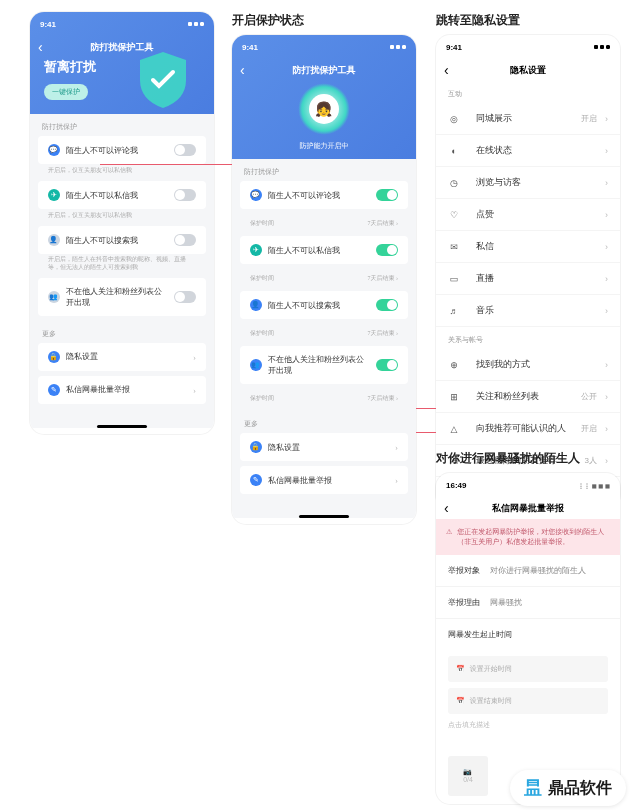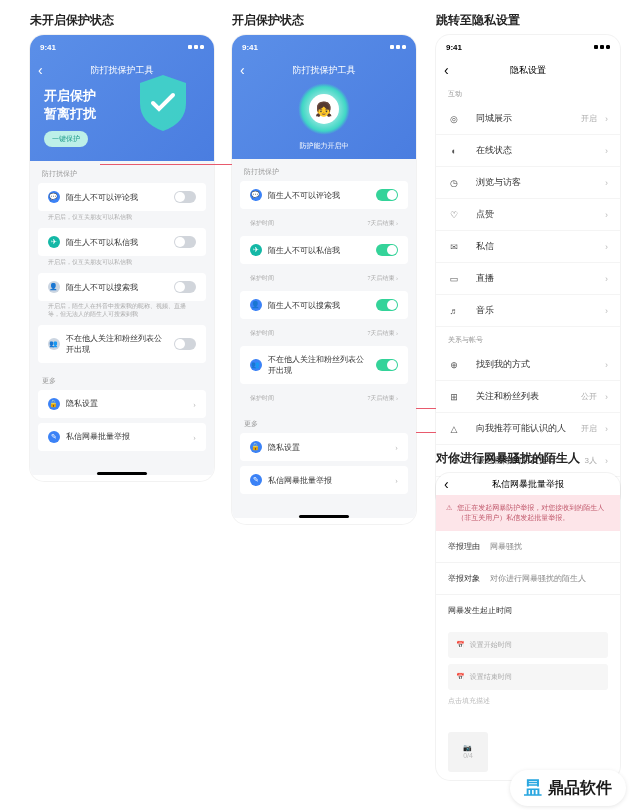--- a/index.html
+++ b/index.html
@@ -7,21 +7,21 @@
   .col { position: absolute; }
   .col-title { font-size: 12px; font-weight: 600; color: #222; margin-bottom: 6px; }
   .phone { background: #fff; border-radius: 14px; overflow: hidden; box-shadow: 0 0 0 1px rgba(0,0,0,0.05); }
   .statusbar { height: 16px; display: flex; justify-content: space-between; align-items: center; padding: 12px 10px; font-size: 8px; color: #fff; font-weight: 600; }
   .statusbar.dark { color: #000; }
   .sb-icons { display: flex; gap: 2px; align-items: center; }
   .sb-icons span { width: 4px; height: 4px; background: currentColor; border-radius: 1px; display: inline-block; }
   .sb-batt { width: 12px; height: 6px; border: 1px solid currentColor; border-radius: 1px; display: inline-block; }
   .navbar { height: 22px; display: flex; align-items: center; padding: 0 8px; font-size: 9px; color: #fff; position: relative; }
   .navbar.dark { color: #000; }
-  .nav-title { position: absolute; left: 0; right: 0; text-align: center; font-weight: 400; }
+  .nav-title { position: absolute; left: 0; right: 0; text-align: center; font-weight: 700; }
   .nav-back { font-size: 14px; z-index: 1; }
   .hero { background: linear-gradient(135deg, #5b8fe8, #4a7de0); padding-bottom: 14px; position: relative; }
   .hero-title { font-size: 13px; font-weight: 700; color: #fff; padding: 6px 0 0 14px; }
   .hero-sub { font-size: 13px; font-weight: 700; color: #fff; padding: 0 2px 8px 14px; }
   .hero-btn { background: #bdf0e8; color: #1a9888; font-size: 7px; padding: 3px 8px; border-radius: 8px; display: inline-block; margin-left: 14px; }
   .shield { position: absolute; right: 24px; top: 38px; width: 54px; height: 60px; }
   .shield svg { width: 100%; height: 100%; }
   .hero2 { background: linear-gradient(135deg, #5b8fe8, #4a7de0); text-align: center; padding-bottom: 8px; }
   .avatar-ring { width: 52px; height: 52px; border-radius: 50%; background: radial-gradient(circle, #fff 0, #3fd6c5 60%, transparent 70%); margin: 2px auto 6px; display: flex; align-items: center; justify-content: center; }
   .avatar-ring-inner { width: 30px; height: 30px; border-radius: 50%; background: #fff; display: flex; align-items: center; justify-content: center; font-size: 14px; }
@@ -55,36 +55,34 @@
   .img-box { margin: 8px 12px; width: 40px; height: 40px; background: #f3f3f3; display: flex; flex-direction: column; align-items: center; justify-content: center; color: #bbb; font-size: 7px; border-radius: 3px; }
   .arrow-line { position: absolute; background: #e85a6d; height: 1px; }
   .logo-area { position: absolute; bottom: 4px; right: 14px; display: flex; align-items: center; gap: 6px; background: #fff; padding: 6px 14px; border-radius: 18px; box-shadow: 0 1px 4px rgba(0,0,0,0.1); }
   .logo-text { font-size: 16px; font-weight: 700; color: #1a1a1a; }
   .logo-mark { color: #2aa7e0; font-size: 18px; font-weight: 900; }
 </style>
 </head>
 <body>
 
 <div class="col" style="left:30px; top:12px; width:184px;">
-  <div class="col-title">未开启保护状态</div>
   <div class="phone">
     <div class="hero">
       <div class="statusbar">
         <span>9:41</span>
         <span class="sb-icons">
             <span></span>
             <span></span>
             <span class="sb-batt"></span>
           </span>
       </div>
       <div class="navbar">
         <span class="nav-back">‹</span>
         <span class="nav-title">防打扰保护工具</span>
       </div>
-      <div class="hero-title">开启保护</div>
       <div class="hero-sub">暂离打扰</div>
       <div class="hero-btn">一键保护</div>
       <div class="shield">
         <svg viewBox="0 0 54 60">
             <path d="M27 2 L50 10 V30 Q50 50 27 58 Q4 50 4 30 V10 Z" fill="#3fd6c5" opacity="0.9"></path>
             <path d="M17 30 l6 6 14-14" stroke="#fff" stroke-width="4" fill="none" stroke-linecap="round"></path>
           </svg>
       </div>
     </div>
     <div class="body-gray">
@@ -297,35 +295,39 @@
           <span class="val">2人</span>
           <span class="chev">›</span>
         </div>
       </div>
   </div>
 </div>
 
 <div class="col" style="left:436px; top:450px; width:184px;">
   <div class="col-title">对你进行网暴骚扰的陌生人</div>
   <div class="phone">
+    <div class="statusbar dark">
+      <span>16:49</span>
+      <span style="font-size:6px;color:#666">⋮⋮ ◼ ◼ ◼</span>
+    </div>
     <div class="navbar dark">
       <span class="nav-back">‹</span>
       <span class="nav-title">私信网暴批量举报</span>
     </div>
     <div class="report-banner">
       <span>⚠</span>
       <span>您正在发起网暴防护举报，对您接收到的陌生人（非互关用户）私信发起批量举报。</span>
     </div>
     <div class="report-row">
+      <span class="k">举报对象</span>
+      <span class="v">对你进行网暴骚扰的陌生人</span>
+    </div>
+    <div class="report-row">
       <span class="k">举报理由</span>
       <span class="v">网暴骚扰</span>
-    </div>
-    <div class="report-row">
-      <span class="k">举报对象</span>
-      <span class="v">对你进行网暴骚扰的陌生人</span>
     </div>
     <div class="report-row" style="border:none">
       <span class="k">网暴发生起止时间</span>
     </div>
     <div class="time-box">
       <span>📅</span>
       <span>设置开始时间</span>
     </div>
     <div class="time-box">
       <span>📅</span>

